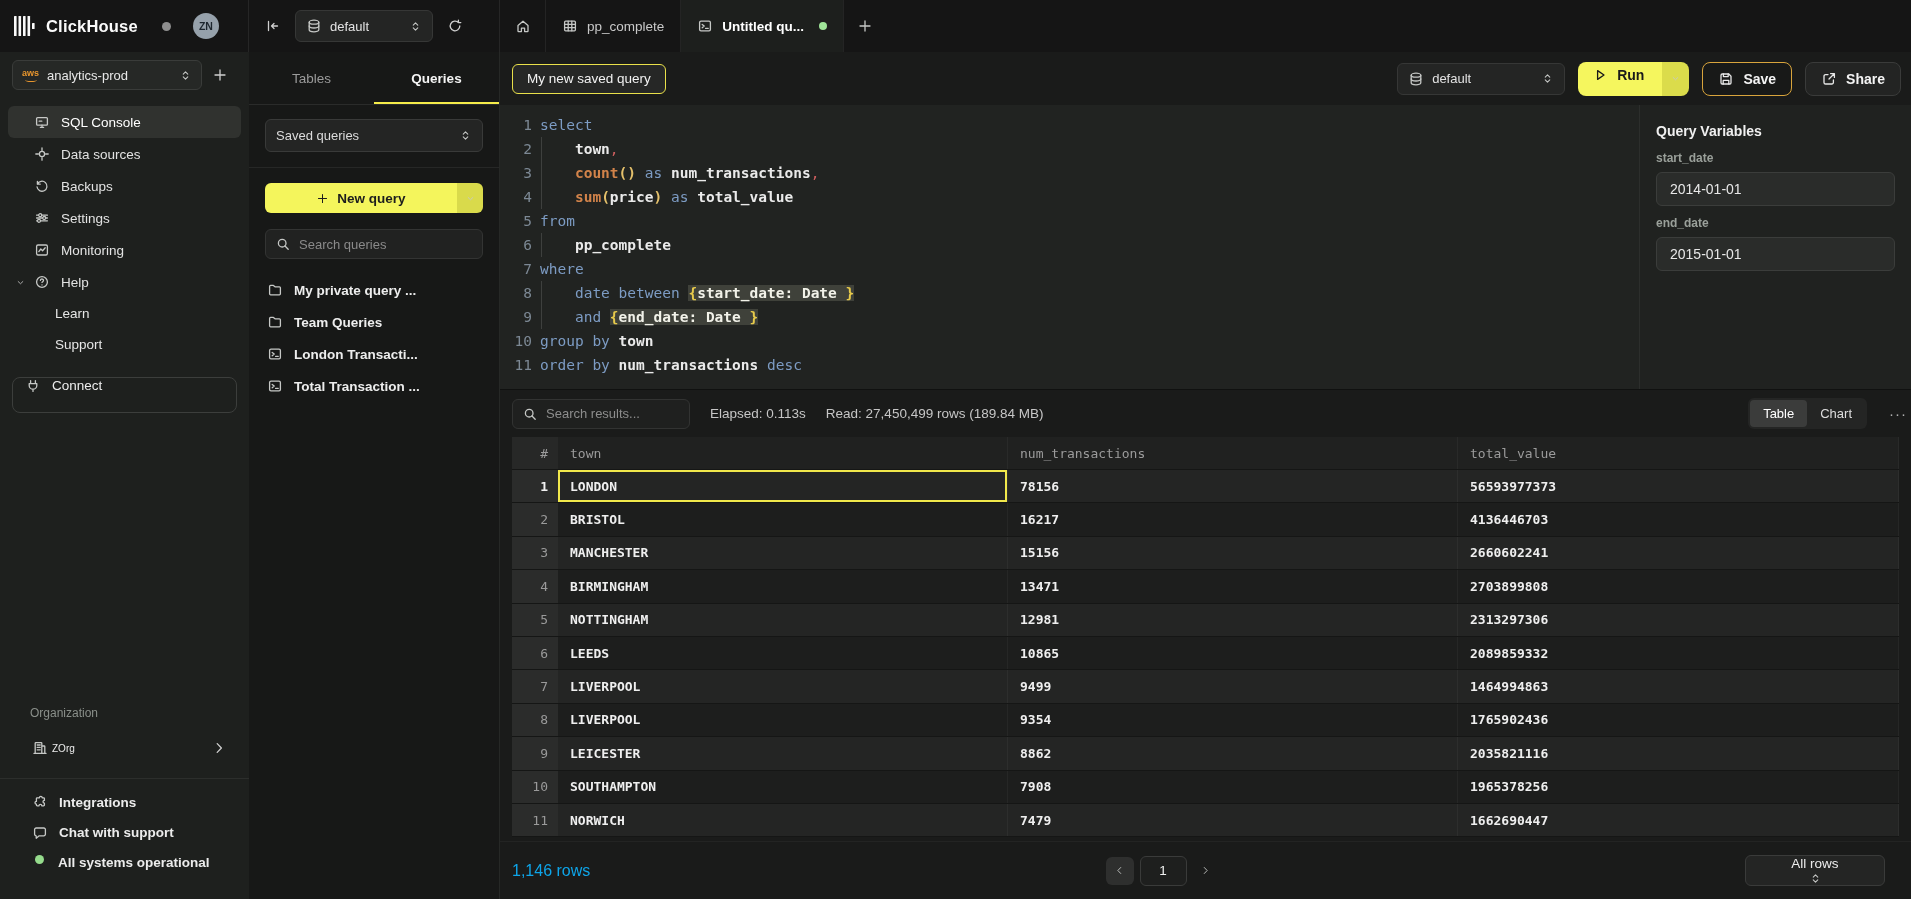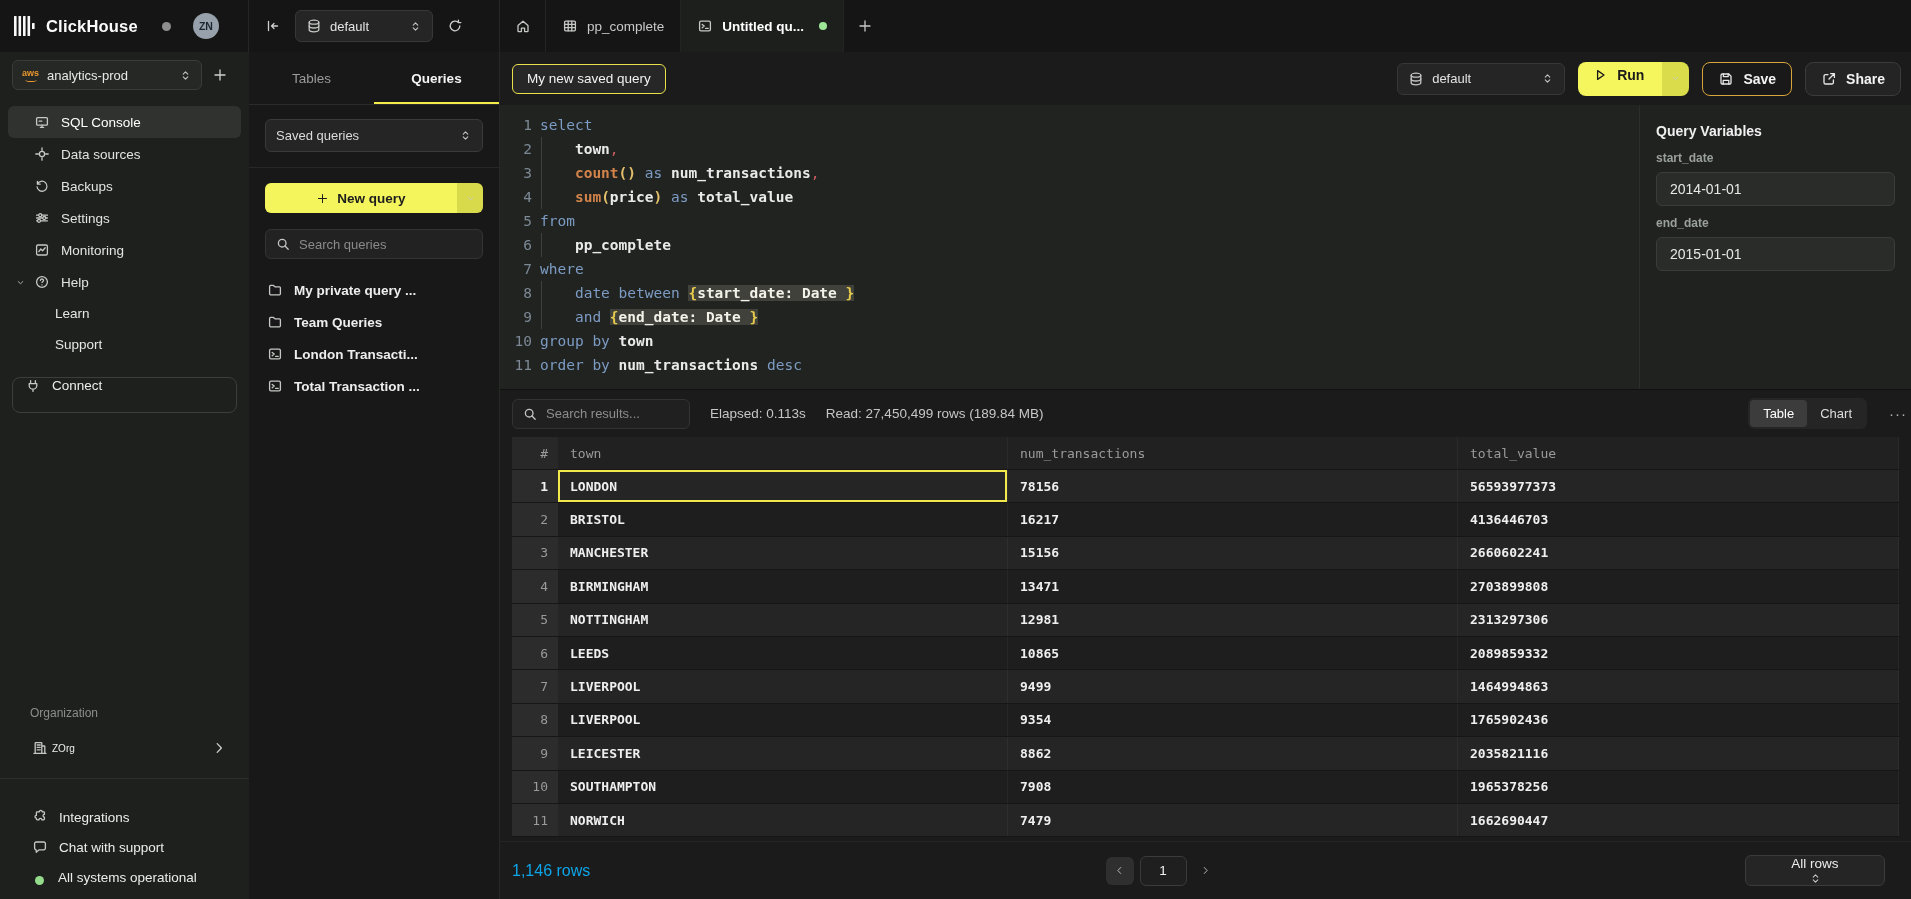--- a/index.html
+++ b/index.html
@@ -46,21 +46,21 @@
   .mitem .expander { position:absolute; left:7px; color:#b9b9b9; }
   .mitem .expander svg { width:11px; height:11px; }
   .subitem { height:31px; display:flex; align-items:center; padding-left:47px; font-size:13.5px; color:#e6e6e6; }
   .connect-btn { margin:17px 4px 0; height:36px; border:1px solid #3c3e3c; border-radius:8px;
     display:flex; align-items:flex-start; gap:11px; padding:0 12px; font-size:13.5px; color:#ececec; }
   .sspacer { flex:1; }
   .org-label { font-size:12px; color:#8a8f8a; margin:0 0 12px 22px; }
   .zorg-row { display:flex; align-items:center; gap:4px; padding:0 14px 0 24px; height:32px; font-size:10px; color:#ececec; }
   .zorg-row .chev-right { margin-left:auto; color:#cfcfcf; }
   .sb-divider { border-top:1px solid #2c2e2c; margin:14px -8px 16px; }
-  .foot-item { height:30px; display:flex; align-items:flex-end; gap:11px; padding:0 12px 0 24px; font-size:13.5px; color:#ececec; }
+  .foot-item { height:30px; display:flex; align-items:flex-start; gap:11px; padding:0 12px 0 24px; font-size:13.5px; color:#ececec;font-weight:bold; }
   .status-dot { width:9px; height:9px; border-radius:50%; background:#95db8c; margin:0 3px; }
 
   
   .qpanel { width:251px; background:#171817; border-right:1px solid #262826; display:flex; flex-direction:column; }
   .qtabs { height:53px; display:flex; border-bottom:1px solid #2a2b2a; flex:none; }
   .qtab { flex:1; display:flex; align-items:center; justify-content:center; font-size:13.5px; color:#9b9b9b; }
   .qtab.active { color:#f4f4f4; font-weight:600; box-shadow:inset 0 -2px 0 #f5ec4a; }
   .qbody { padding:14px 16px; }
   .saved-select { height:33px; background:#242524; border:1px solid #393a39; border-radius:6px;
     display:flex; align-items:center; justify-content:space-between; padding:0 10px; font-size:13px; color:#dcdcdc; }

